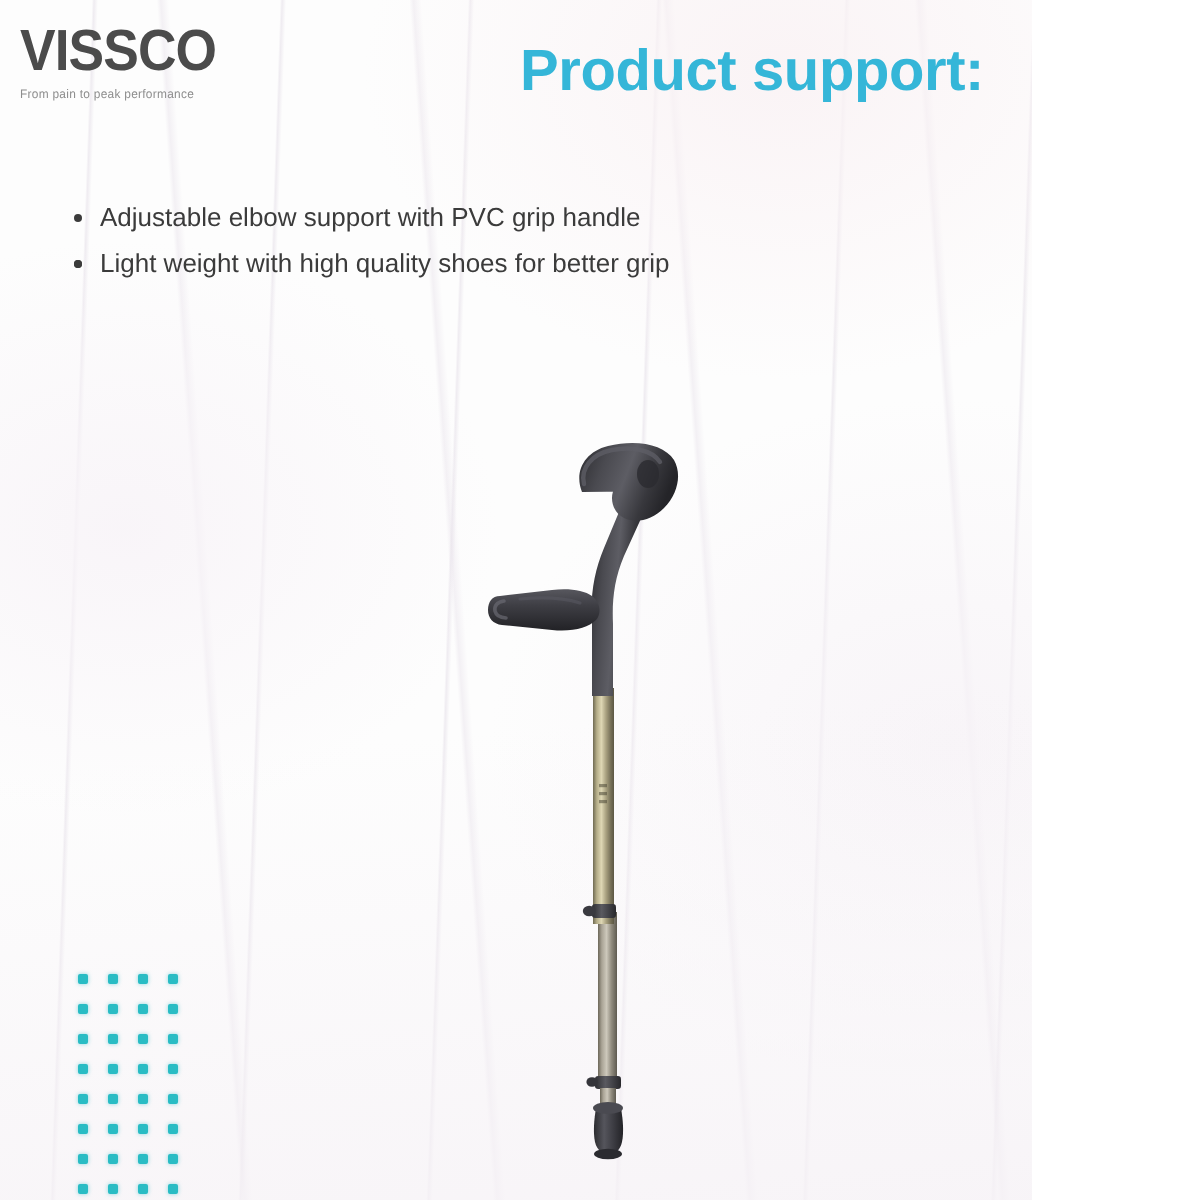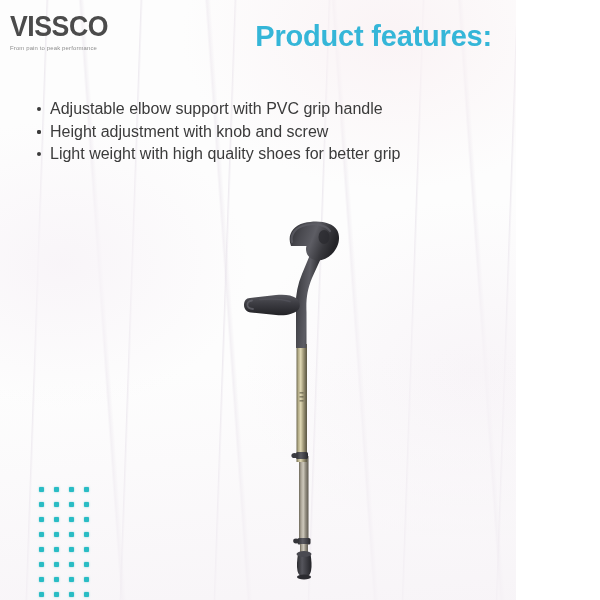--- a/index.html
+++ b/index.html
@@ -104,21 +104,21 @@
     left: 36px;
     top: 98px;
     right: 18px;
     list-style: none;
     margin: 0;
     padding: 0;
   }
   .feature-item {
     position: relative;
     padding-left: 14px;
-    font-size: 16px;
+    font-size: 13px;
     line-height: 22.6px;
     color: #3b3b3b;
     white-space: nowrap;
   }
   .feature-item .bullet-dot {
     position: absolute;
     left: 1px;
     top: 9px;
     width: 4px;
     height: 4px;
@@ -161,36 +161,32 @@
   <div class="texture-layer tex-a"></div>
   <div class="texture-layer tex-b"></div>
   <div class="texture-layer tex-c"></div>
   <div class="texture-layer tex-d"></div>
 
   <div class="logo-block">
     <div class="logo-mark">VISSCO</div>
     <div class="logo-tagline">From pain to peak performance</div>
   </div>
 
-  <div class="page-heading">Product features:</div>
+  <div class="page-heading">Product support:</div>
 
   <ul class="feature-list">
     <li class="feature-item">
       <span class="bullet-dot"></span>
       <span>Adjustable elbow support with PVC grip handle</span>
     </li>
     <li class="feature-item">
       <span class="bullet-dot"></span>
     </li>
     <li class="feature-item">
       <span class="bullet-dot"></span>
-      <span>Height adjustment with knob and screw</span>
-    </li>
-    <li class="feature-item">
-      <span class="bullet-dot"></span>
       <span>Light weight with high quality shoes for better grip</span>
     </li>
   </ul>
 
   <div class="product-figure">
     <svg width="140" height="368" viewBox="0 0 140 368" xmlns="http://www.w3.org/2000/svg">
       <defs>
         <linearGradient id="shaftGrad" x1="0" y1="0" x2="1" y2="0">
           <stop offset="0%" stop-color="#6f6a52"></stop>
           <stop offset="18%" stop-color="#b5ad88"></stop>

